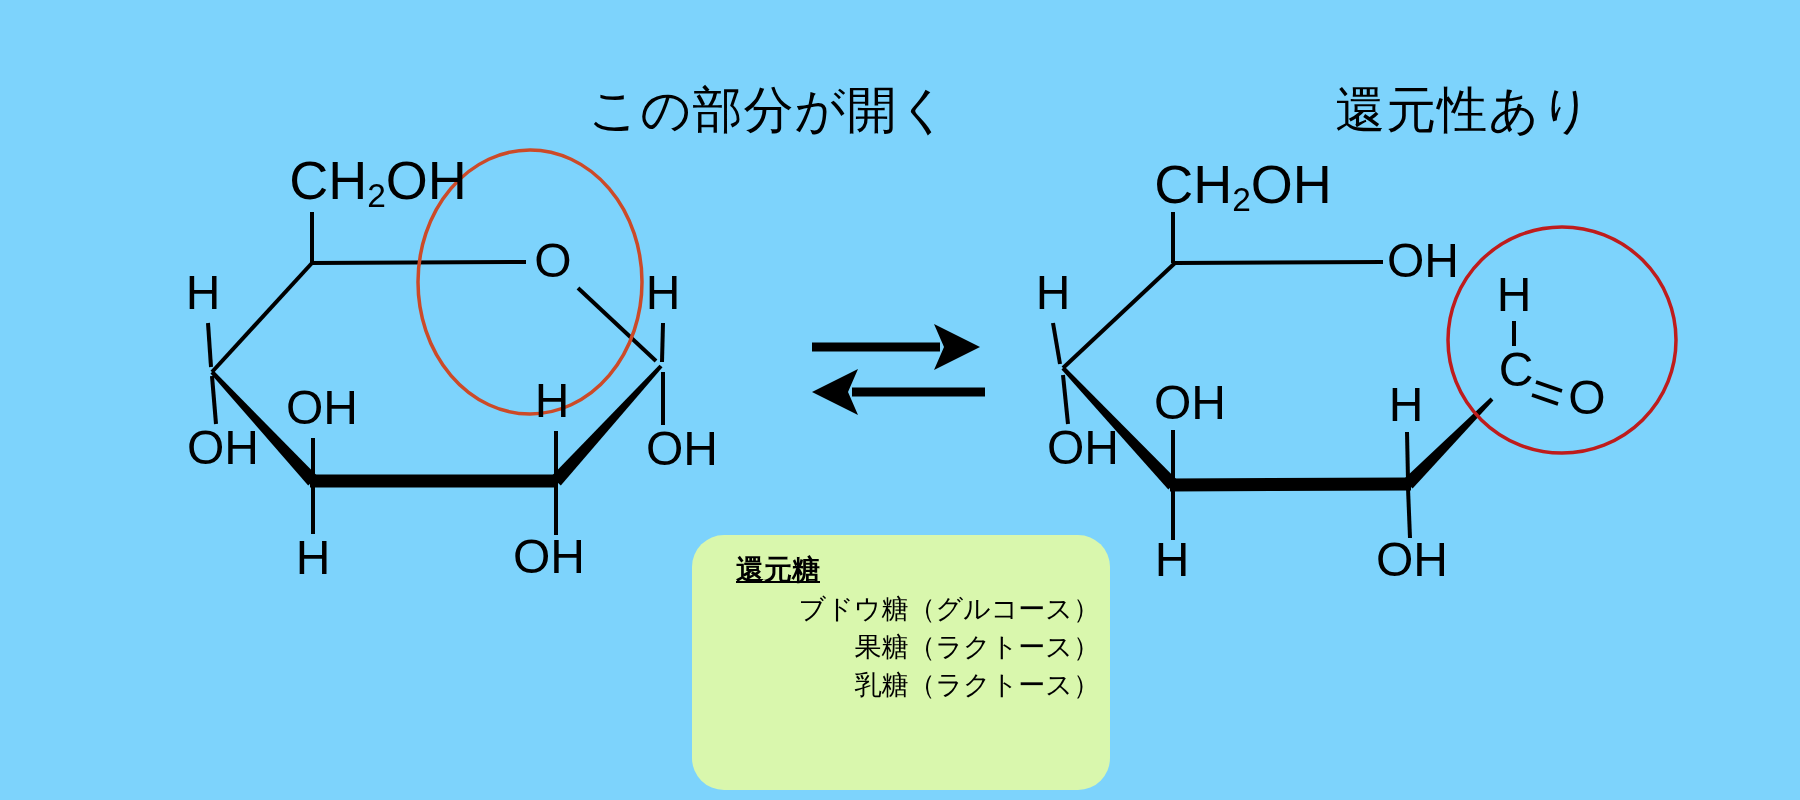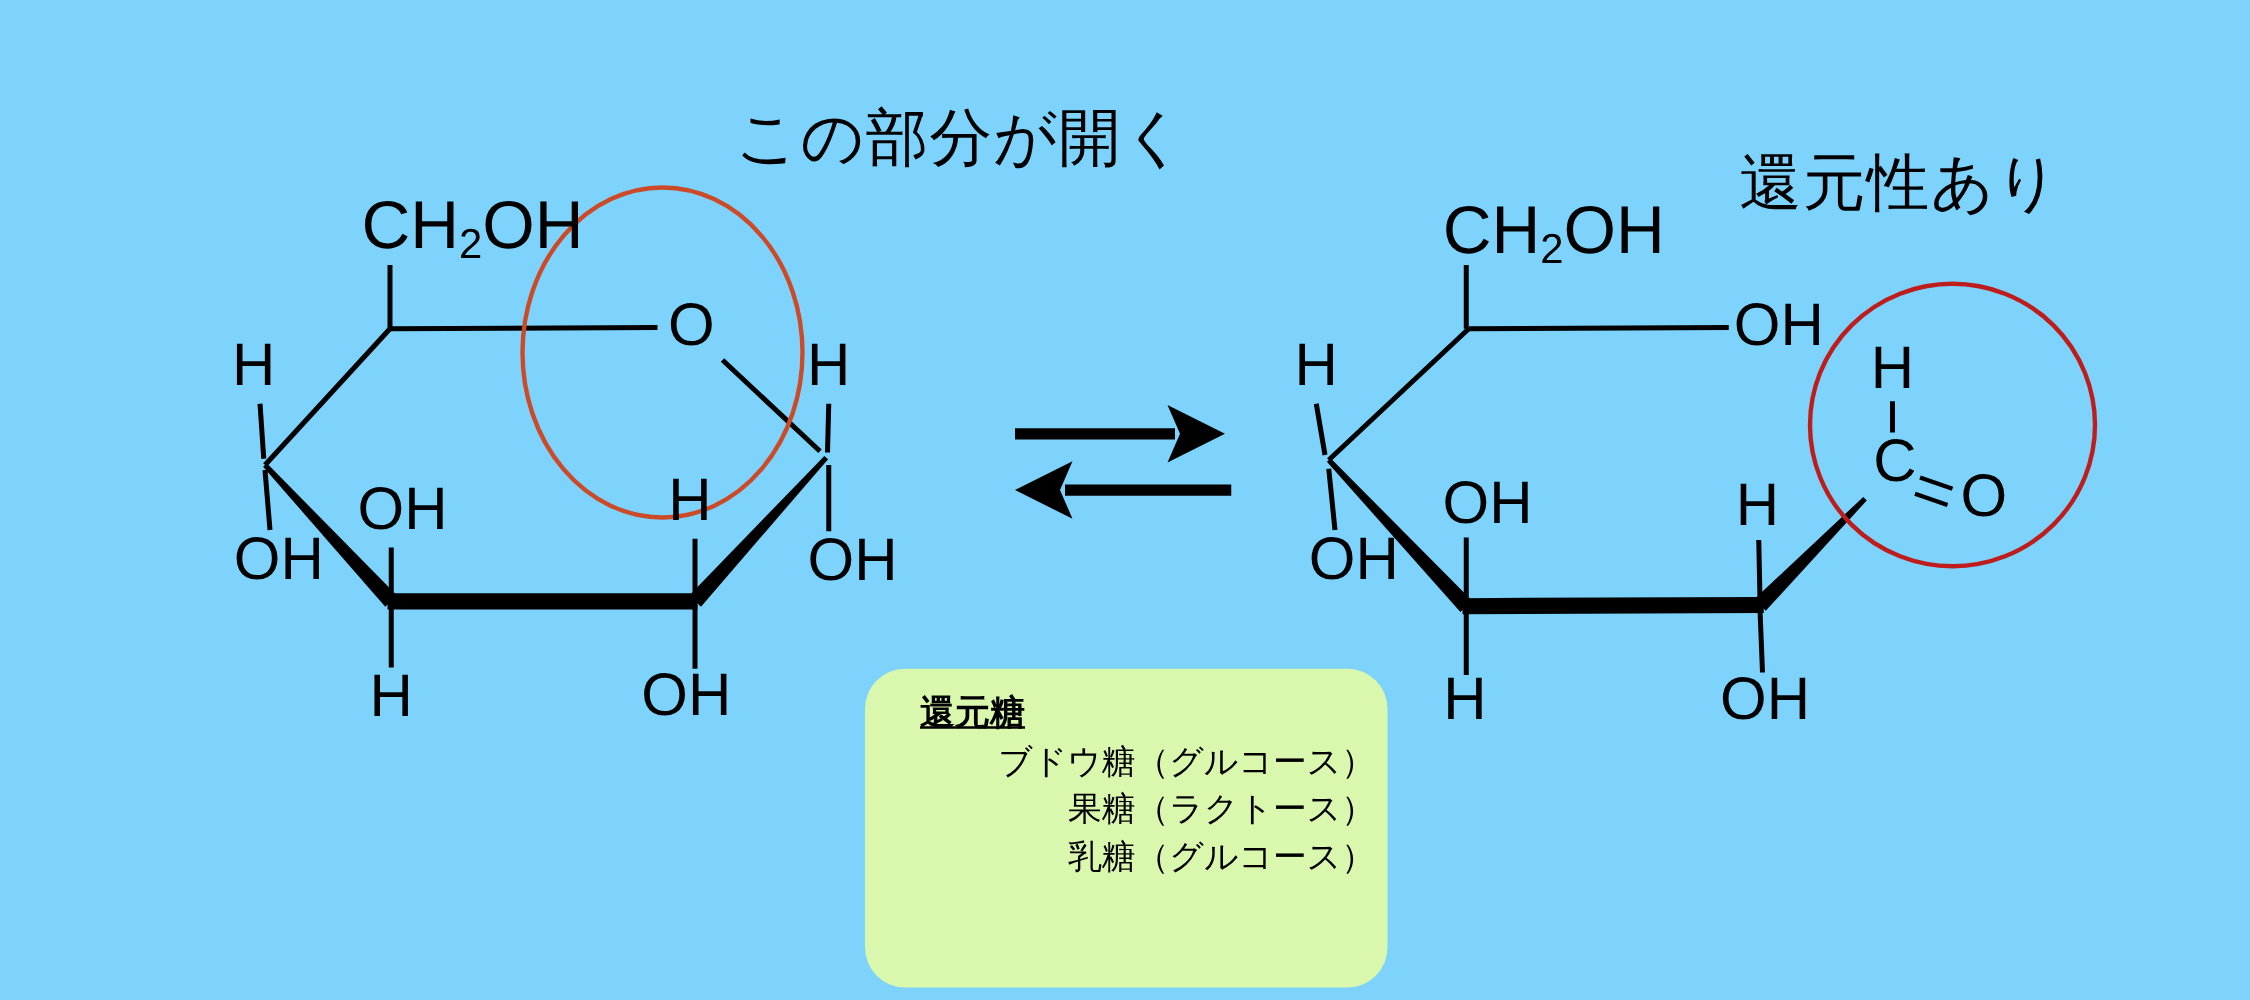--- a/index.html
+++ b/index.html
@@ -75,21 +75,21 @@
     </g>
     <g fill="#000" stroke="none">
       <line x1="1170" y1="485" x2="1411" y2="484" stroke="#000" stroke-width="13"></line>
       <polygon points="1064.5,366.6 1177.7,480.5 1168.3,489.5 1061.5,369.4"></polygon>
       <polygon points="1403.4,479.4 1490.6,397.6 1493.4,400.4 1412.6,488.6"></polygon>
     </g>
     <ellipse cx="1562" cy="340" rx="114" ry="113" fill="none" stroke="#bf1c1c" stroke-width="3.5"></ellipse>
   </svg>
 
   <div class="lbl jp-title" style="left:769px;top:110px;">この部分が開く</div>
-  <div class="lbl jp-title" style="left:1520px;top:110px;margin-top:36px;">還元性あり</div>
+  <div class="lbl jp-title" style="left:1464px;top:110px;">還元性あり</div>
 
   <div class="lbl formula" style="left:378px;top:183px;"><span>CH</span><span class="sub">2</span><span>OH</span></div>
   <div class="lbl atom" style="left:553px;top:261px;">O</div>
   <div class="lbl atom" style="left:663px;top:293px;">H</div>
   <div class="lbl atom" style="left:682px;top:449px;">OH</div>
   <div class="lbl atom" style="left:552px;top:401px;">H</div>
   <div class="lbl atom" style="left:549px;top:557px;">OH</div>
   <div class="lbl atom" style="left:322px;top:408px;">OH</div>
   <div class="lbl atom" style="left:313px;top:558px;">H</div>
   <div class="lbl atom" style="left:203px;top:293px;">H</div>
@@ -104,16 +104,16 @@
   <div class="lbl atom" style="left:1406px;top:405px;">H</div>
   <div class="lbl atom" style="left:1412px;top:560px;">OH</div>
   <div class="lbl atom" style="left:1514px;top:295px;">H</div>
   <div class="lbl atom" style="left:1516px;top:370px;">C</div>
   <div class="lbl atom" style="left:1587px;top:398px;">O</div>
 
   <div class="info-box">
     <div class="info-heading">還元糖</div>
     <div class="info-item">ブドウ糖（グルコース）</div>
     <div class="info-item">果糖（ラクトース）</div>
-    <div class="info-item">乳糖（グルコース）</div>
+    <div class="info-item">乳糖（ラクトース）</div>
   </div>
 
 </div>
 
 </body></html>

